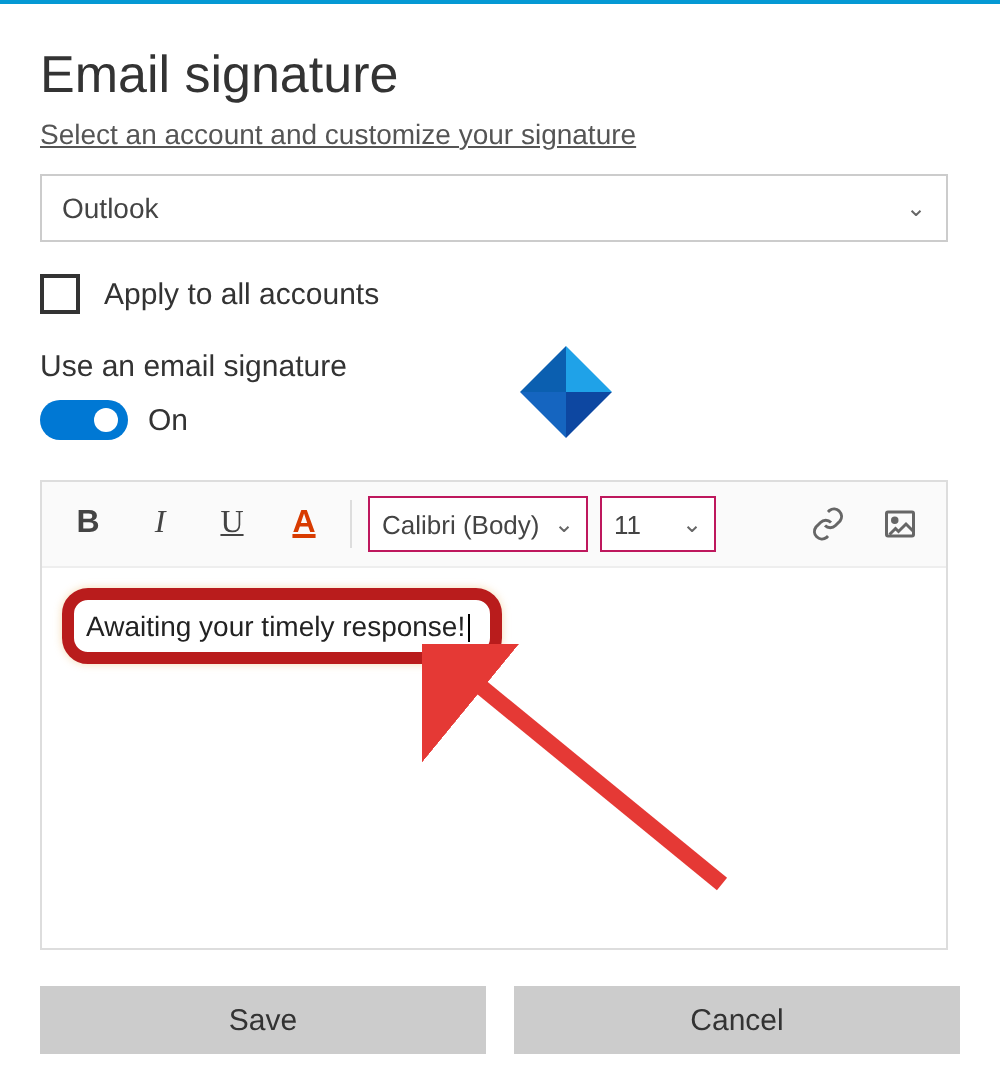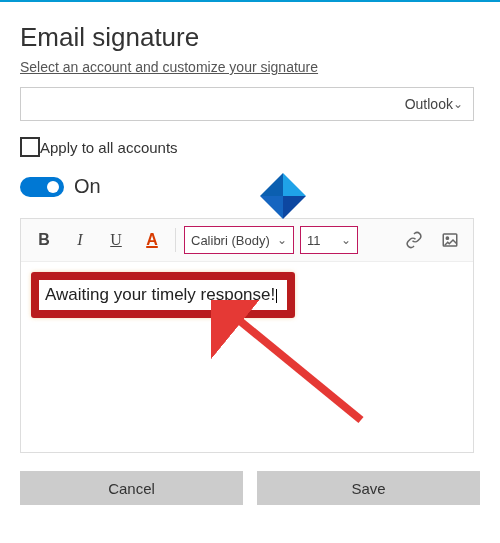--- a/index.html
+++ b/index.html
@@ -29,28 +29,29 @@
   .select-account {
     width: 100%;
     height: 34px;
     border: 1px solid #ccc;
     background: #fff;
     padding: 0 10px;
     font-size: 14px;
     color: #444;
     display: flex;
     align-items: center;
-    justify-content: flex-end;
+    justify-content: space-between;
     margin-bottom: 16px;
     cursor: pointer;
   }
   .chev { color: #666; font-size: 12px; }
   .checkbox-row {
     display: flex;
     align-items: center;
+    gap: 12px;
     margin-bottom: 18px;
   }
   .checkbox {
     width: 20px; height: 20px;
     border: 2px solid #333;
     background: #fff;
     cursor: pointer;
   }
   .checkbox-label { font-size: 15px; color: #333; }
   .use-sig-row { position: relative; margin-bottom: 20px; }
@@ -63,21 +64,21 @@
     position: relative;
     cursor: pointer;
   }
   .toggle-knob {
     width: 12px; height: 12px;
     background: #fff;
     border-radius: 50%;
     position: absolute;
     top: 4px; right: 5px;
   }
-  .toggle-state { font-size: 20px; color: #333; }
+  .toggle-state { font-size: 15px; color: #333; }
   .watermark {
     position: absolute;
     top: -2px; left: 240px;
     width: 46px; height: 46px;
   }
   .watermark svg { width: 46px; height: 46px; display:block; }
   .editor {
     border: 1px solid #ddd;
     background: #fff;
   }
@@ -125,24 +126,24 @@
     display: flex; align-items: center; justify-content: center;
     cursor: pointer; color: #555;
   }
   .editor-body {
     position: relative;
     height: 190px;
     padding: 10px;
   }
   .highlight-box {
     display: inline-block;
-    border: 8px solid #b91c1c;
-    border-radius: 3px;
+    border: 6px solid #b91c1c;
+    border-radius: 13px;
     padding: 5px 10px 5px 6px;
-    font-size: 17px;
+    font-size: 14px;
     color: #222;
     box-shadow: 0 0 4px rgba(230,162,60,0.4);
     position: relative;
   }
   .cursor-caret {
     display:inline-block;
     width:1px; height:14px;
     background:#000;
     vertical-align: middle;
     margin-left:1px;
@@ -178,20 +179,21 @@
     <span>Outlook</span>
     <span class="chev">⌄</span>
   </div>
 
   <div class="checkbox-row">
     <div class="checkbox"></div>
     <span class="checkbox-label">Apply to all accounts</span>
   </div>
 
   <div class="use-sig-row">
+    <span class="use-sig-label">Use an email signature</span>
     <div class="toggle-row">
       <div class="toggle">
         <div class="toggle-knob"></div>
       </div>
       <span class="toggle-state">On</span>
     </div>
     <div class="watermark">
       <svg viewBox="0 0 46 46">
         <polygon points="23,0 46,23 23,23" fill="#1fa2e8"></polygon>
         <polygon points="23,0 0,23 23,23" fill="#0b5fb0"></polygon>
@@ -241,15 +243,15 @@
             <polygon points="0,0 12,6 0,12" fill="#e53935"></polygon>
           </marker>
         </defs>
         <line x1="150" y1="120" x2="18" y2="12" stroke="#e53935" stroke-width="8" marker-end="url(#ah)"></line>
       </svg>
     </div>
   </div>
 </div>
 
 <div class="footer">
+  <button class="btn">Save</button>
   <button class="btn">Cancel</button>
-  <button class="btn">Save</button>
 </div>
 
 </body></html>

